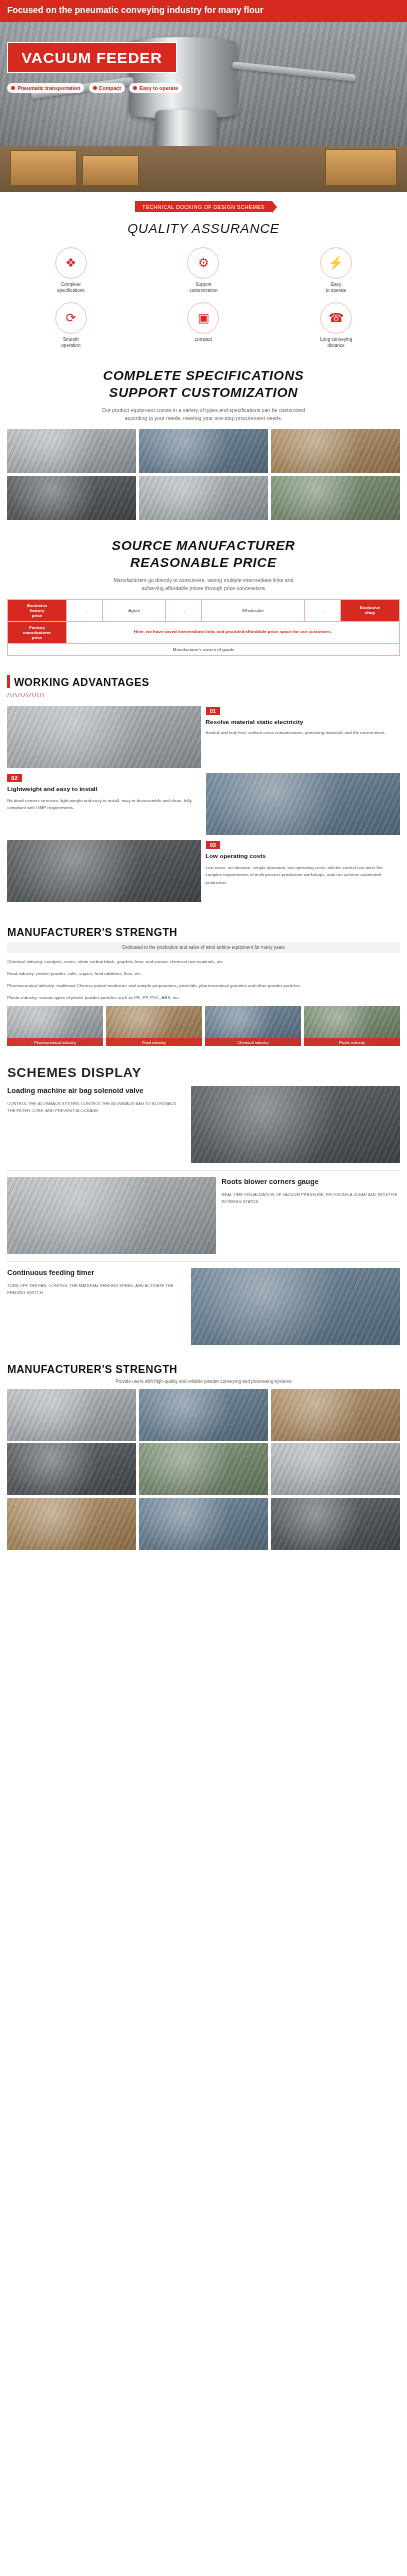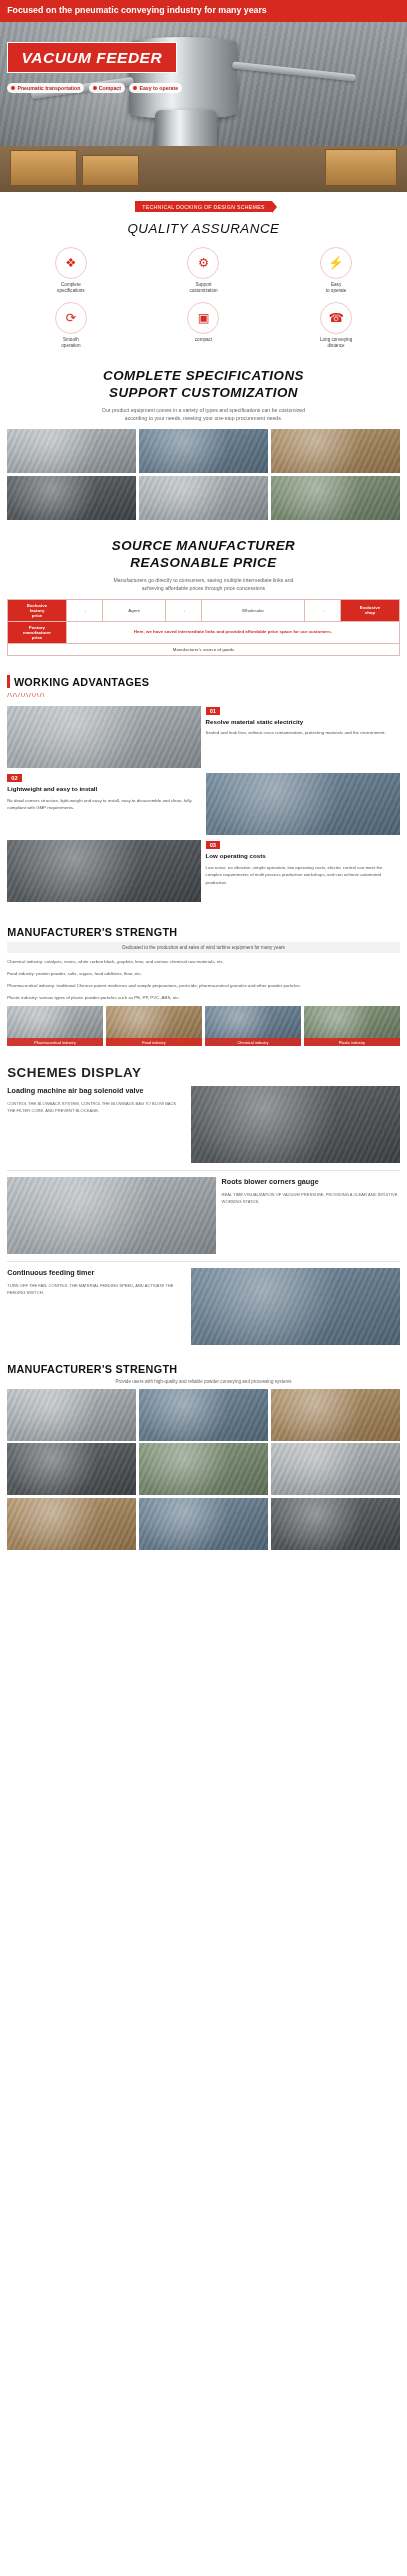--- a/index.html
+++ b/index.html
@@ -58,21 +58,20 @@
   .hero .crate.k1 { left: 10.3px; width: 67px; height: 36px; }
   .hero .crate.k2 { left: 82px; width: 57px; height: 31px; }
   .hero .crate.k3 { right: 10.3px; width: 72px; height: 37px; }
 
   .hero-title-wrap {
     position: absolute; left: 7.2px; top: 20.6px;
     background: #d6291f; color: #fff;
     padding: 5.2px 13.4px;
     font-size: 15.5px; font-weight: bold; letter-spacing: 0.5px;
     border: 1.5px solid #fff;
-    font-style: italic;
   }
   .hero-tags {
     position: absolute; left: 7.2px; top: 61px;
     display: flex; gap: 4.1px;
   }
   .hero-tags .tag {
     background: rgba(255,255,255,.92);
     color: #b8261d;
     font-size: 5.2px;
     padding: 2.1px 4.1px;
@@ -215,21 +214,21 @@
   .bottom-note { font-size: 4.6px; color: #666; text-align: center; margin: 3.1px 0 5.2px; }
   .gal { display: grid; grid-template-columns: repeat(3,1fr); gap: 2.6px; }
   .gal .ph { height: 52px; }
   .footer-space { height: 8.2px; }
 </style>
 </head>
 <body>
 
 <div class="page">
 
-  <div class="topbar">Focused on the pneumatic conveying industry for many years</div>
+  <div class="topbar">Focused on the pneumatic conveying industry for many flour</div>
 
   <div class="hero">
     <div class="machine"></div>
     <div class="cyl c1"></div>
     <div class="cyl c2"></div>
     <div class="pipe p1"></div>
     <div class="pipe p2"></div>
     <div class="floorbox"></div>
     <div class="crate k1"></div>
     <div class="crate k2"></div>

